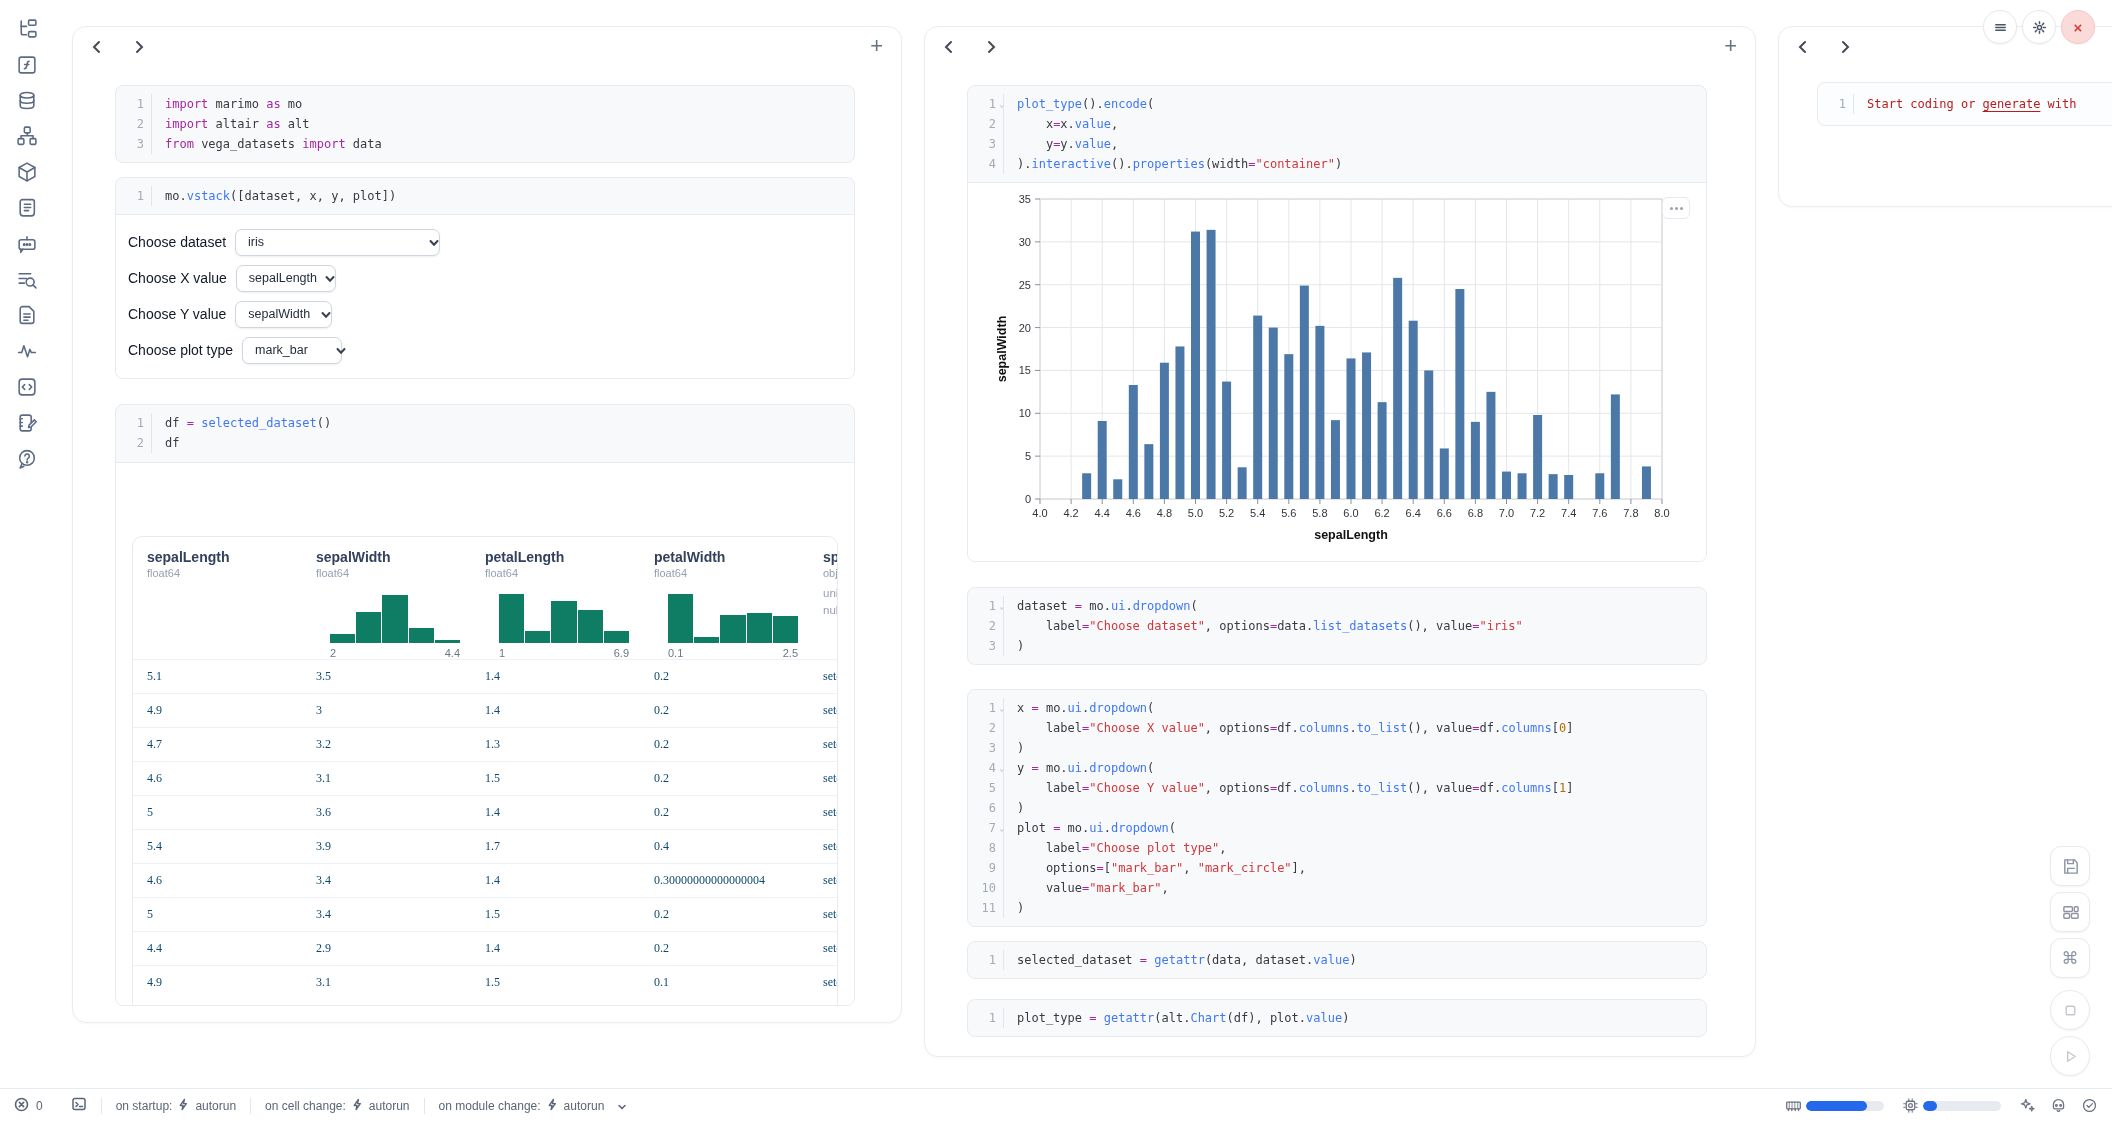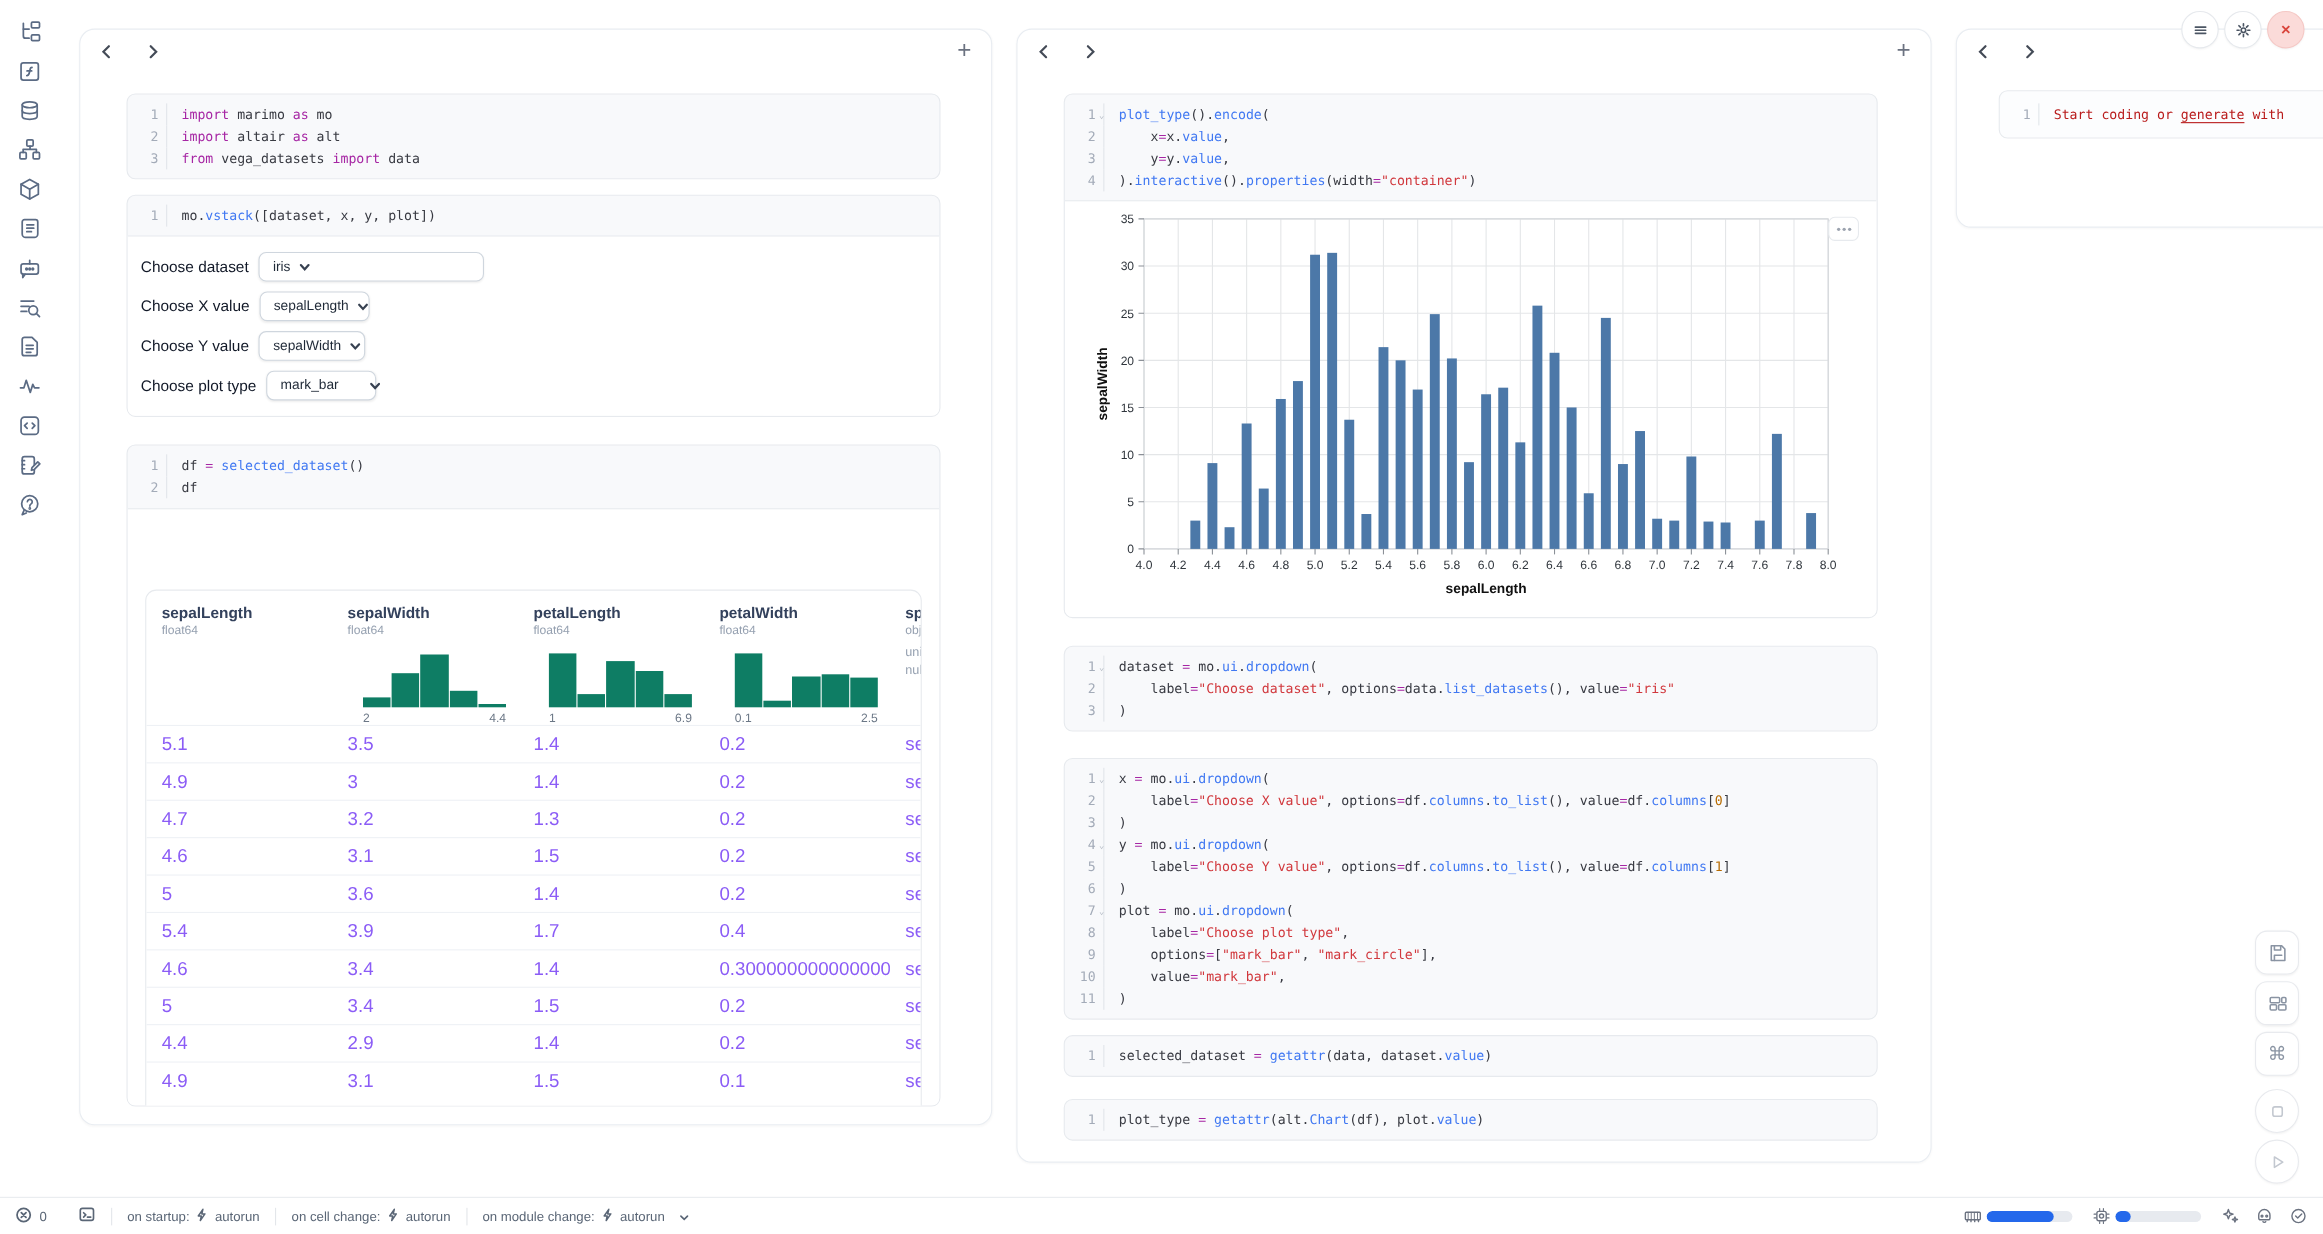--- a/index.html
+++ b/index.html
@@ -35,40 +35,40 @@
   .code-text { padding-left:13px; white-space:pre; font-family:"DejaVu Sans Mono",monospace; color:#383a42; }
   .tok-kw { color:#a626a4; } .tok-fn { color:#4078f2; } .tok-str { color:#d1383d; }
   .tok-num { color:#b76b01; } .tok-pl { color:#383a42; }
   .cell-output { background:#fff; border-top:1px solid #e7eaee; }
 
   
   .dd-row { display:flex; align-items:center; margin:0 0 8px 12px; height:28px; }
   .dd-label { font-size:14px; color:#111827; margin-right:9px; }
   .dd-select { height:27px; border:1px solid #cfd6de; border-radius:7px; background:#fff;
     box-shadow:0 1px 2px rgba(0,0,0,.07); display:flex; align-items:center;
-    padding:0 0 0 12px; font-size:12.5px; color:#1f2937; cursor:pointer; justify-content:flex-start; }
+    padding:0 0 0 12px; font-size:12.5px; color:#1f2937; cursor:pointer; justify-content:space-between; }
   .chev { width:10px; height:10px; flex:none; margin-left:8px; }
   .chev svg { width:10px; height:10px; stroke:#374151; stroke-width:2; fill:none; stroke-linecap:round; }
 
   
   #table-card { position:absolute; left:16px; top:73px; width:706px; height:516px;
     border:1px solid #e7eaee; border-radius:10px; background:#fff; overflow:hidden; }
   .tbl-grid { display:grid; grid-template-columns:169px 169px 169px 169px 1fr; }
   .th { padding:12px 0 0 14px; overflow:hidden; white-space:nowrap; }
   .th .cname { font-size:14px; font-weight:bold; color:#33415c; }
   .th .dtype { font-size:11px; color:#95a0b0; margin-top:2px; }
   .hist-wrap { padding:10px 24px 0 14px; }
   .hist { display:flex; align-items:flex-end; gap:1px; height:54px; width:130px; }
   .hist .bar { flex:1; background:#0e7d64; }
   .hist-range { display:flex; justify-content:space-between; width:130px;
     font-size:11px; color:#6b7786; margin-top:4px; }
   .hist-stats { font-size:11.5px; color:#95a0b0; line-height:17px; padding-top:6px; white-space:nowrap; }
   .tr { border-top:1px solid #eef1f5; }
-  .td { padding:0 0 0 14px; font-size:17px; color:#8b5cf6; height:33px; line-height:33px;
-    overflow:hidden; white-space:nowrap; }
+  .td { padding:0 0 0 14px; font-size:12px; color:#0c4a6e; height:33px; line-height:33px;
+    overflow:hidden; white-space:nowrap;font-family:Liberation Serif, serif; }
 
   
   #chart-out { position:relative; height:380px; }
   #chart-opts { position:absolute; right:16px; top:14px; width:28px; height:22px;
     border:1px solid #e7eaee; border-radius:6px; background:#fff; display:flex;
     align-items:center; justify-content:center; gap:2px; cursor:pointer; }
   #chart-opts i { width:3px; height:3px; border-radius:50%; background:#9ca3af; }
   #chart-svg text { font-family:"Liberation Sans",sans-serif; }
 
   

